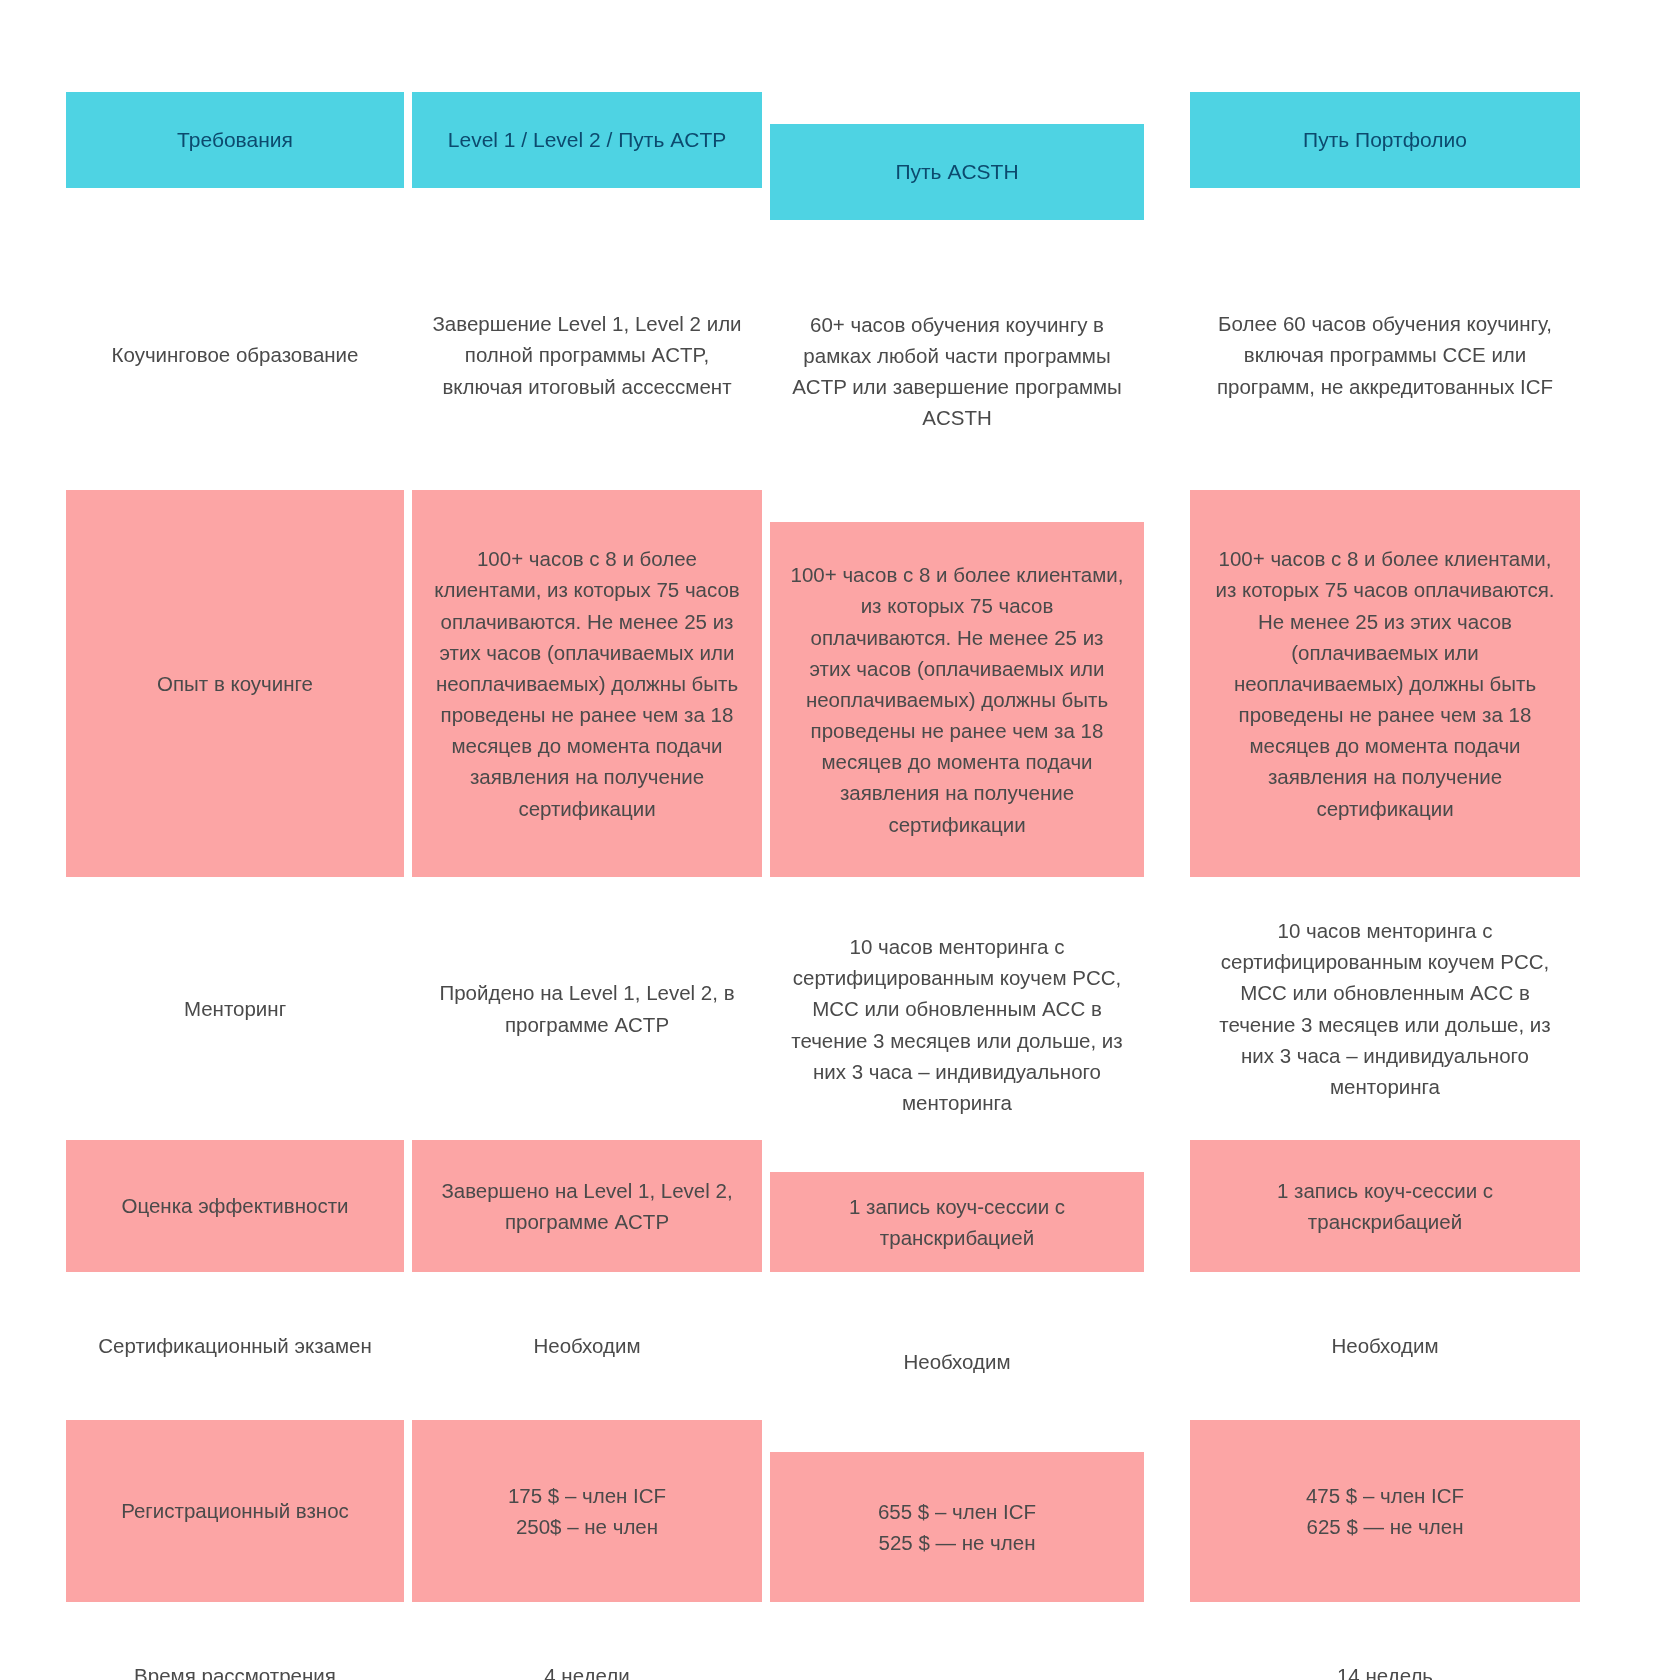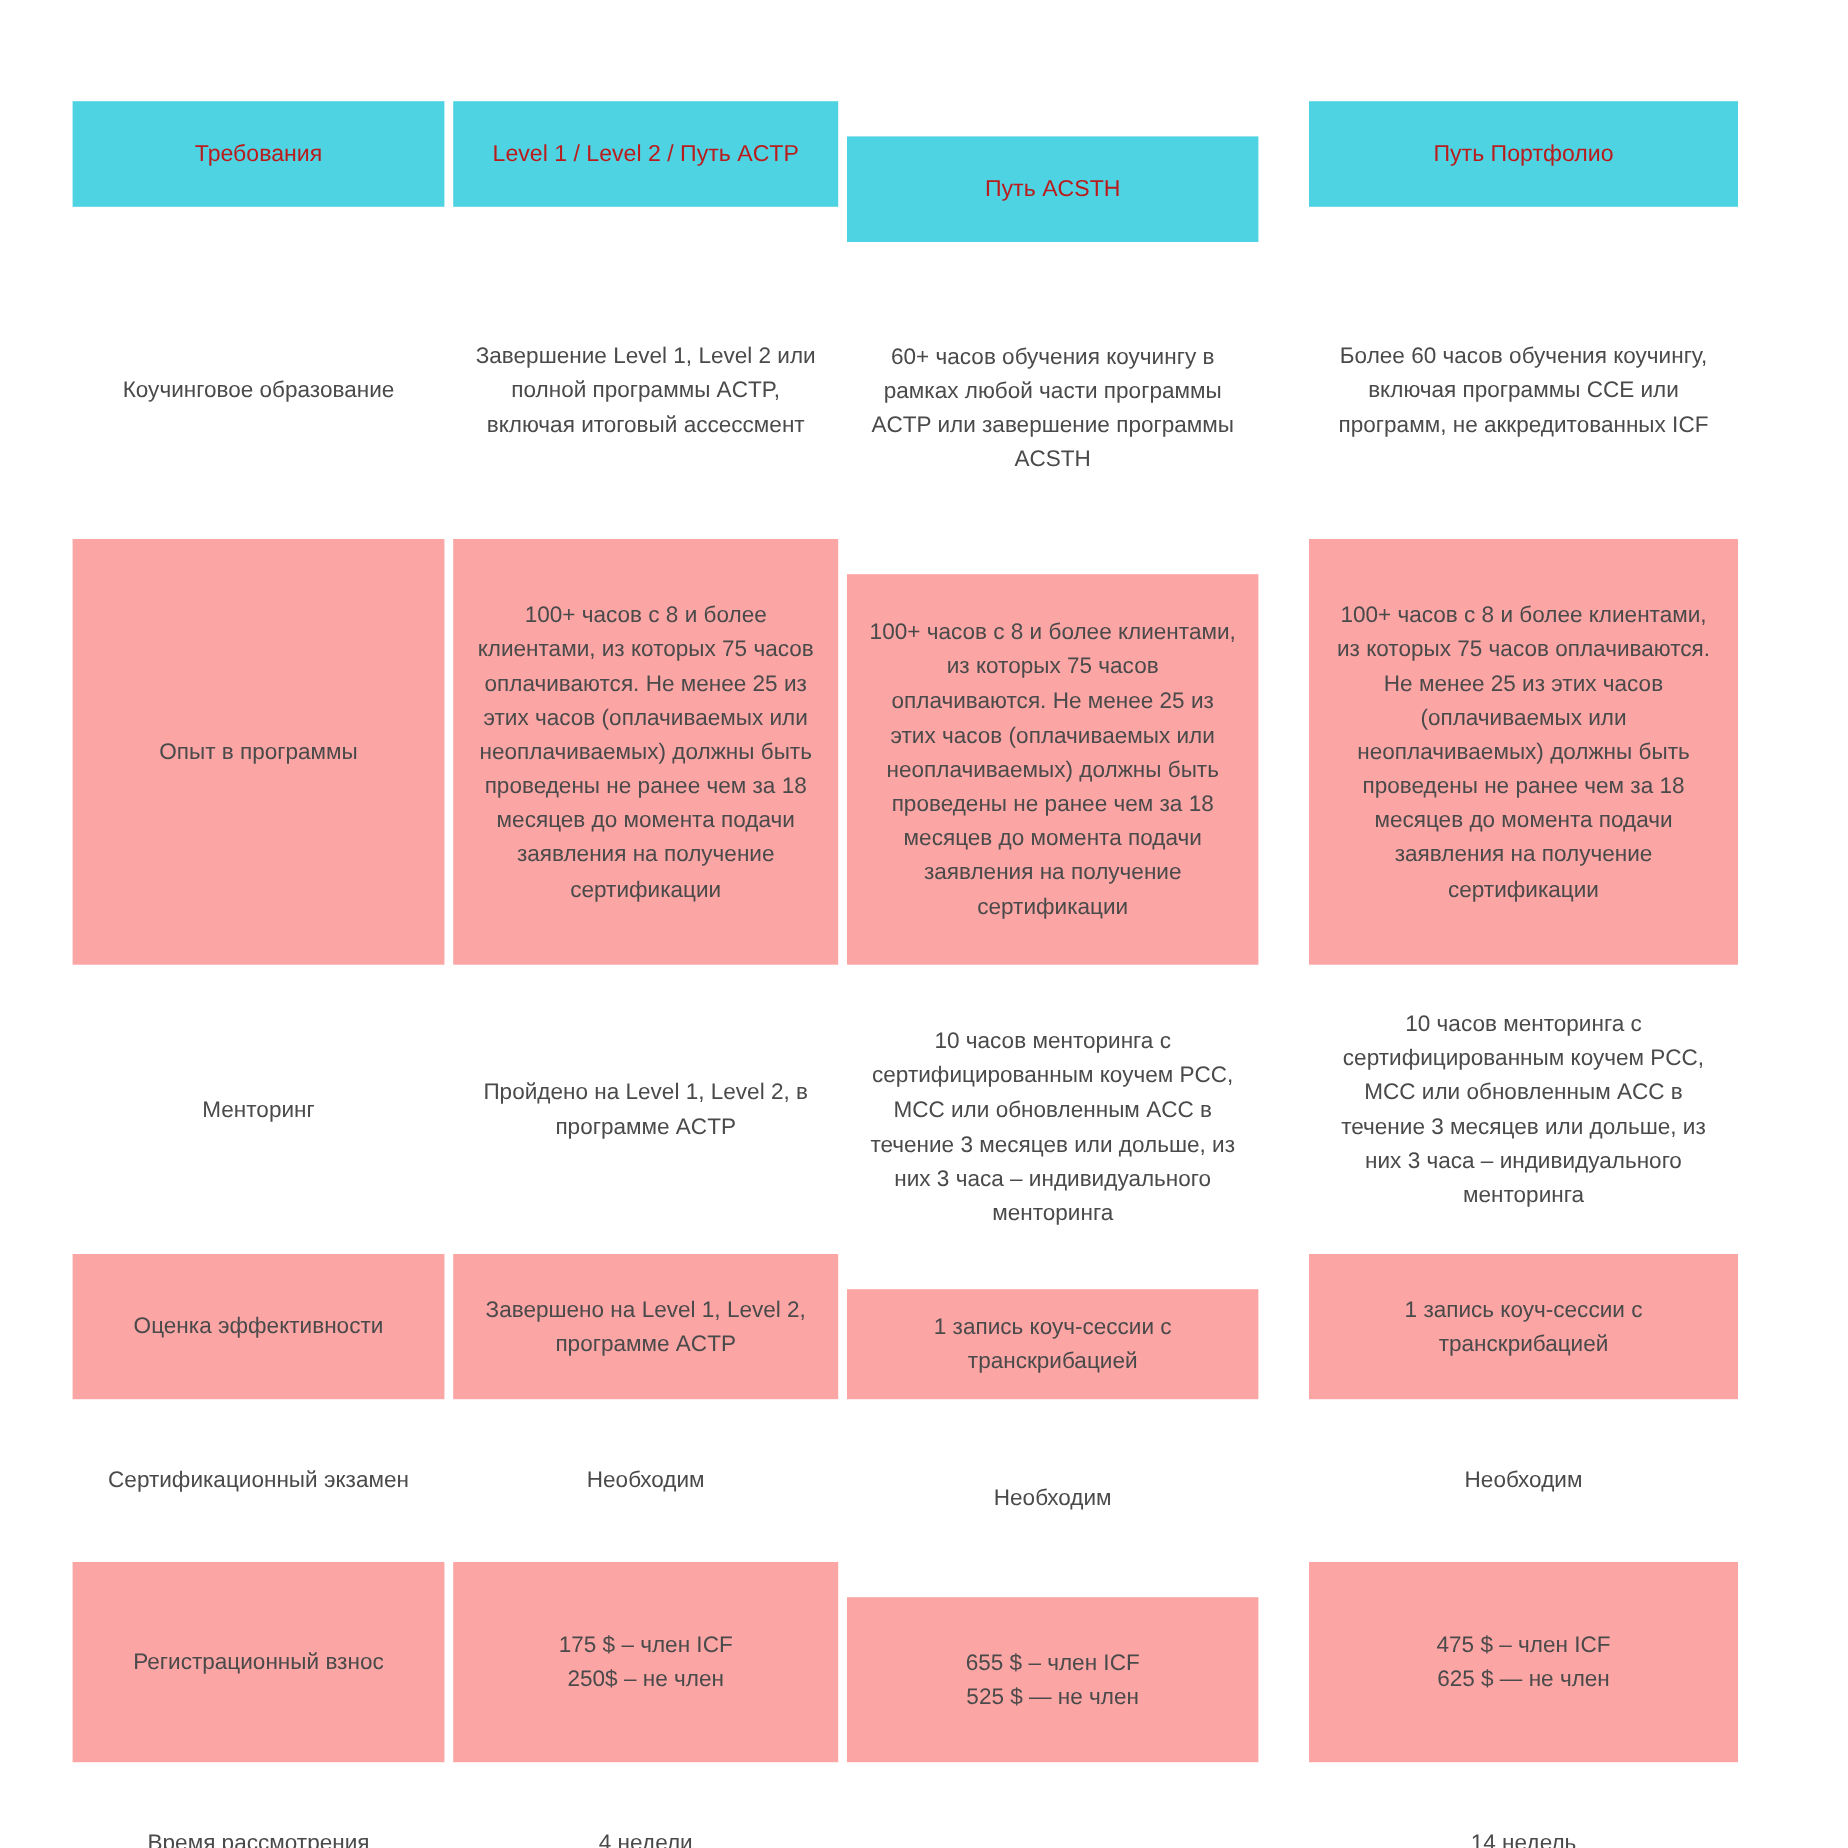--- a/index.html
+++ b/index.html
@@ -48,21 +48,21 @@
 
   
   .c1 { width: 338px; flex: 0 0 338px; }
   .c2 { width: 350px; flex: 0 0 350px; }
   .c3 { width: 374px; flex: 0 0 374px; margin-top: 32px; }
   .c4 { width: 390px; flex: 0 0 390px; margin-left: 38px; }
 
   
   .header-row .cell {
     background: #4ed3e3;
-    color: #b91c1c;
+    color: #0c4a6e;
     font-size: 21px;
     height: 96px;
     padding: 10px 16px;
   }
 
   
   .row.tinted .cell { background: #fca5a5; }
 
   
   .r-education .cell { min-height: 170px; }
@@ -114,21 +114,21 @@
       </div>
       <div class="cell c4">
         <span class="cell-text">Более 60 часов обучения коучингу, включая программы CCE или программ, не аккредитованных ICF</span>
       </div>
     </div>
 
     <div class="gap-md"></div>
 
     <div class="row r-experience tinted">
       <div class="cell c1">
-        <span class="cell-text">Опыт в программы</span>
+        <span class="cell-text">Опыт в коучинге</span>
       </div>
       <div class="cell c2">
         <span class="cell-text">100+ часов с 8 и более клиентами, из которых 75 часов оплачиваются. Не менее 25 из этих часов (оплачиваемых или неоплачиваемых) должны быть проведены не ранее чем за 18 месяцев до момента подачи заявления на получение сертификации</span>
       </div>
       <div class="cell c3">
         <span class="cell-text">100+ часов с 8 и более клиентами, из которых 75 часов оплачиваются. Не менее 25 из этих часов (оплачиваемых или неоплачиваемых) должны быть проведены не ранее чем за 18 месяцев до момента подачи заявления на получение сертификации</span>
       </div>
       <div class="cell c4">
         <span class="cell-text">100+ часов с 8 и более клиентами, из которых 75 часов оплачиваются. Не менее 25 из этих часов (оплачиваемых или неоплачиваемых) должны быть проведены не ранее чем за 18 месяцев до момента подачи заявления на получение сертификации</span>
       </div>

